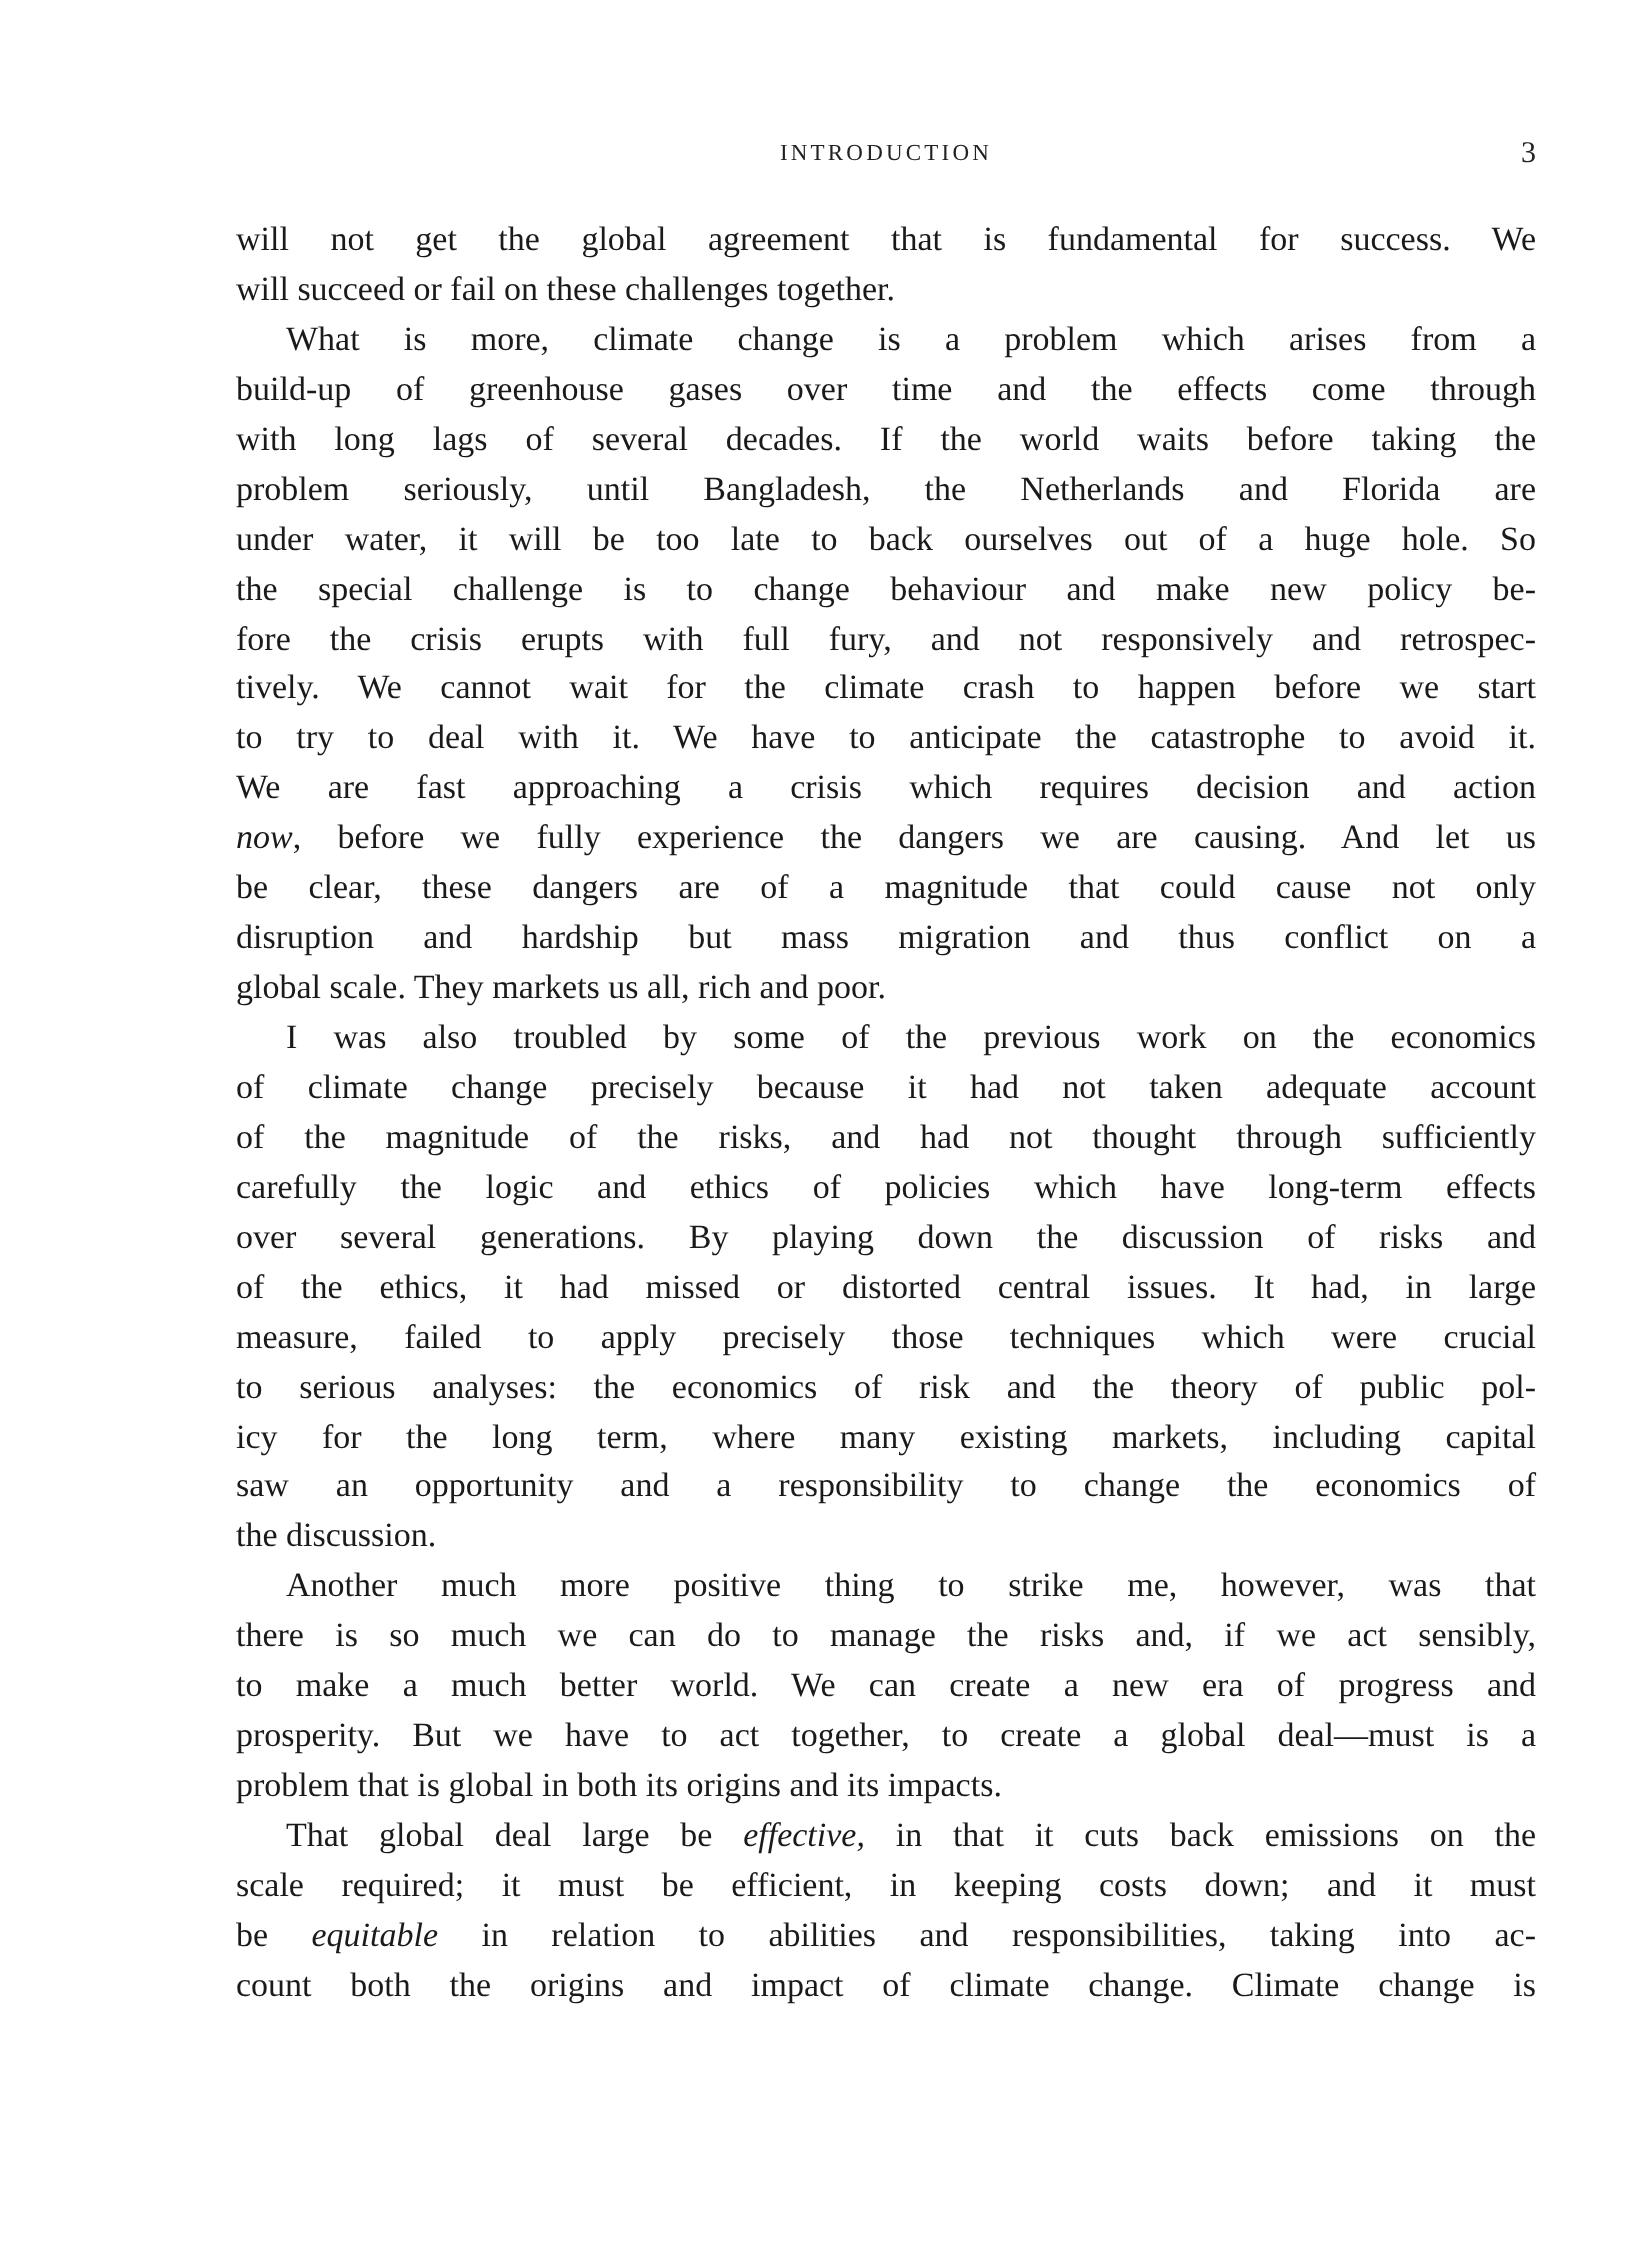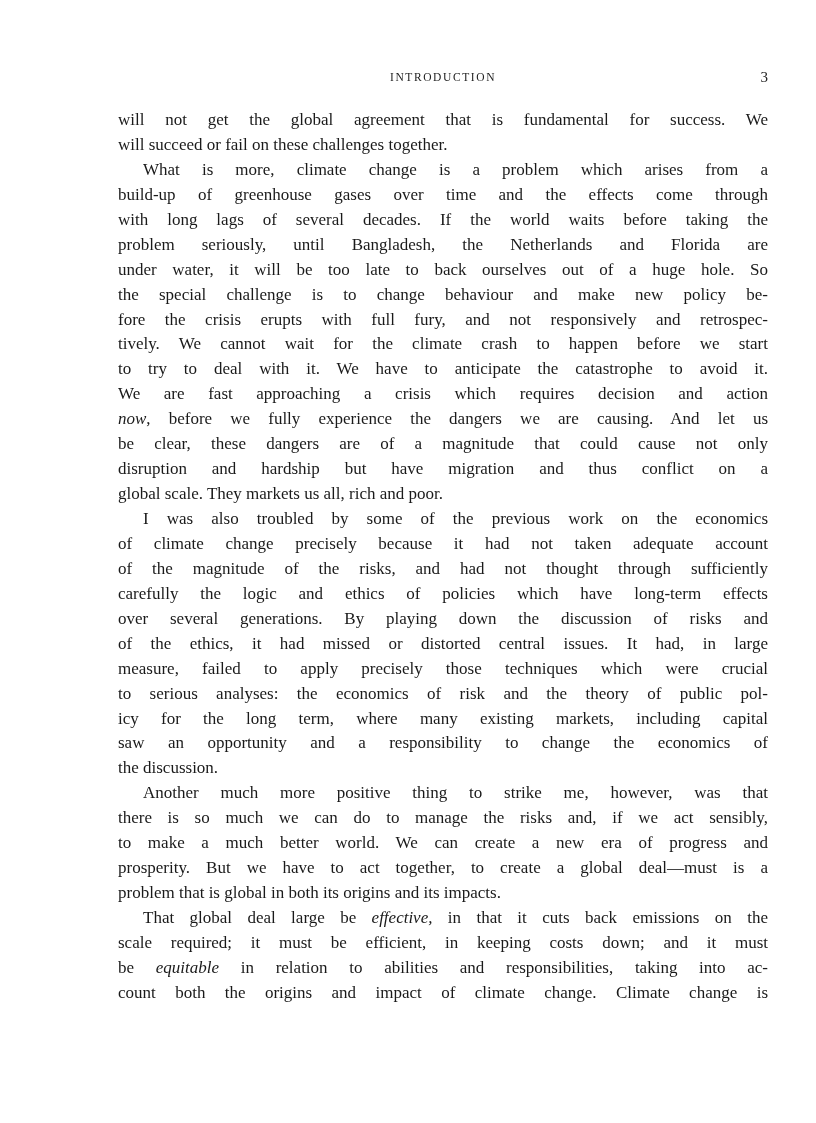--- a/index.html
+++ b/index.html
@@ -100,21 +100,21 @@
       <div class="line"><span class="justify">with long lags of several decades. If the world waits before taking the</span></div>
       <div class="line"><span class="justify">problem seriously, until Bangladesh, the Netherlands and Florida are</span></div>
       <div class="line"><span class="justify">under water, it will be too late to back ourselves out of a huge hole. So</span></div>
       <div class="line"><span class="justify">the special challenge is to change behaviour and make new policy be-</span></div>
       <div class="line"><span class="justify">fore the crisis erupts with full fury, and not responsively and retrospec-</span></div>
       <div class="line"><span class="justify">tively. We cannot wait for the climate crash to happen before we start</span></div>
       <div class="line"><span class="justify">to try to deal with it. We have to anticipate the catastrophe to avoid it.</span></div>
       <div class="line"><span class="justify">We are fast approaching a crisis which requires decision and action</span></div>
       <div class="line"><span class="justify"><span></span><em>now</em><span>, before we fully experience the dangers we are causing. And let us</span></span></div>
       <div class="line"><span class="justify">be clear, these dangers are of a magnitude that could cause not only</span></div>
-      <div class="line"><span class="justify">disruption and hardship but have migration and thus conflict on a</span></div>
+      <div class="line"><span class="justify">disruption and hardship but mass migration and thus conflict on a</span></div>
       <div class="line last"><span class="justify">global scale. They markets us all, rich and poor.</span></div>
     </div>
 
     <div>
       <div class="line indent"><span class="justify">I was also troubled by some of the previous work on the economics</span></div>
       <div class="line"><span class="justify">of climate change precisely because it had not taken adequate account</span></div>
       <div class="line"><span class="justify">of the magnitude of the risks, and had not thought through sufficiently</span></div>
       <div class="line"><span class="justify">carefully the logic and ethics of policies which have long-term effects</span></div>
       <div class="line"><span class="justify">over several generations. By playing down the discussion of risks and</span></div>
       <div class="line"><span class="justify">of the ethics, it had missed or distorted central issues. It had, in large</span></div>

